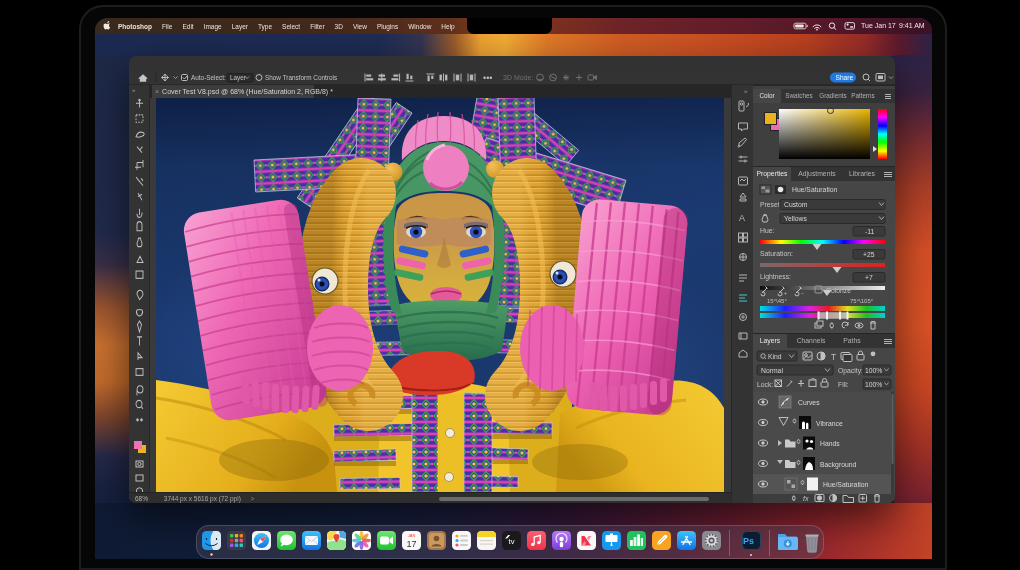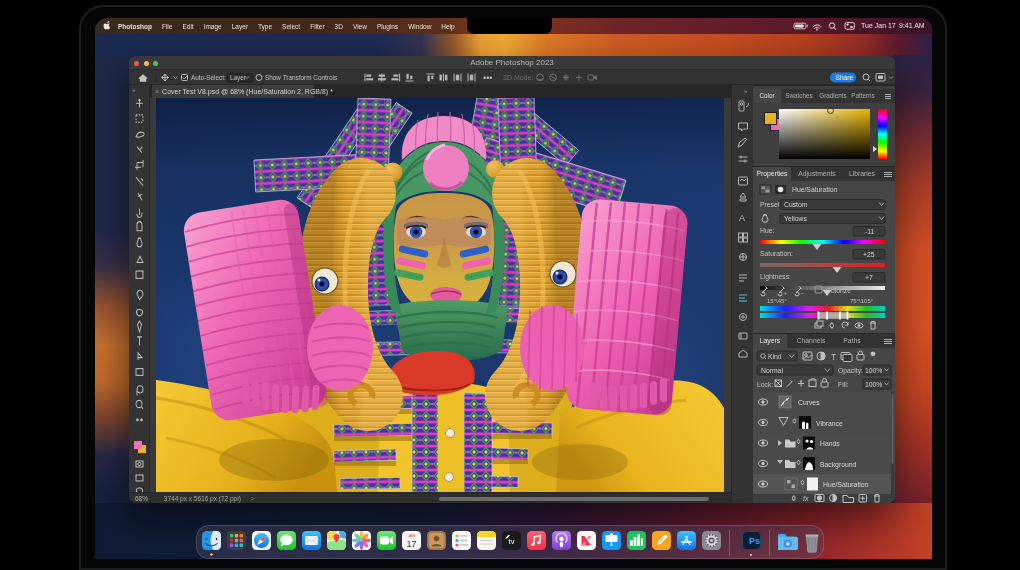--- a/index.html
+++ b/index.html
@@ -77,26 +77,20 @@
             <rect x="153" y="4.6" width="9.5" height="6.6" rx="1.6" fill="none" stroke="#f2e9e2" stroke-width="0.9"></rect>
             <circle cx="155.6" cy="6.6" r="1.1" fill="#f2e9e2"></circle>
             <rect x="158" y="8.2" width="3.4" height="1.6" rx="0.8" fill="#f2e9e2"></rect>
           </g>
       <text x="169" y="10.4" font-size="7" fill="#f2e9e2" font-family="Liberation Sans">Tue Jan 17</text>
       <text x="207" y="10.4" font-size="7" fill="#f2e9e2" font-family="Liberation Sans">9:41 AM</text>
     </svg>
   </div>
   <div id="notch"></div>
   <div id="win">
-    <div id="titlebar">
-      <div class="abs" style="left:5px;top:4.5px;width:5px;height:5px;border-radius:50%;background:#f25a52"></div>
-      <div class="abs" style="left:14.5px;top:4.5px;width:5px;height:5px;border-radius:50%;background:#f6be4f"></div>
-      <div class="abs" style="left:24px;top:4.5px;width:5px;height:5px;border-radius:50%;background:#58c449"></div>
-      <div class="abs" style="left:0;top:0;width:766px;text-align:center;font-size:8px;line-height:14px;color:#b9b9b9">Adobe Photoshop 2023</div>
-    </div>
     <div id="optbar">
       <svg class="abs" style="left:0;top:0" width="766" height="15" viewBox="0 0 766 15">
         <path d="M9.5 8.2 L14 4.2 L18.5 8.2 L18.5 8.8 H17.2 V11.8 H10.8 V8.8 H9.5 Z M13.1 11.8 V9.4 H14.9 V11.8 Z" fill="#c6c6c6"></path>
         <line x1="27" y1="3" x2="27" y2="12" stroke="#272727"></line>
         <g stroke="#bdbdbd" stroke-width="1">
               <path d="M36 4 V11 M32.5 7.5 H39.5 M36 4 l-1.5 1.8 M36 4 l1.5 1.8 M36 11 l-1.5-1.8 M36 11 l1.5-1.8 M32.5 7.5 l1.8-1.5 M32.5 7.5 l1.8 1.5 M39.5 7.5 l-1.8-1.5 M39.5 7.5 l-1.8 1.5"></path>
             </g>
         <path d="M44.5 6.5 l2 2 2-2" stroke="#9a9a9a" fill="none"></path>
         <line x1="53" y1="3" x2="53" y2="12" stroke="#272727"></line>
         <rect x="52.5" y="4.5" width="6" height="6" rx="1" fill="#2b2b2b" stroke="#bdbdbd"></rect>
@@ -1009,21 +1003,21 @@
     <g transform="translate(505,5)">
             <rect width="19" height="19" rx="4.5" fill="#8a8a92"></rect>
             <circle cx="9.5" cy="9.5" r="6.5" fill="#d8d8dc"></circle>
             <circle cx="9.5" cy="9.5" r="5.8" fill="none" stroke="#55555c" stroke-width="1.6" stroke-dasharray="1.6 1.4"></circle>
             <circle cx="9.5" cy="9.5" r="3" fill="#55555c"></circle>
             <circle cx="9.5" cy="9.5" r="1.6" fill="#c8c8cc"></circle>
           </g>
    </svg>
    
    <div class="abs" style="left:532px;top:4px;width:1px;height:26px;background:rgba(255,255,255,0.22)"></div>
-   <div class="abs" style="left:545px;top:5px;width:19px;height:19px;border-radius:4.5px;background:#0b1d33;border:1px solid #26455f;color:#31a8ff;font-size:9px;font-weight:bold;text-align:right;line-height:18px">Ps</div>
+   <div class="abs" style="left:545px;top:5px;width:19px;height:19px;border-radius:4.5px;background:#0b1d33;border:1px solid #26455f;color:#31a8ff;font-size:9px;font-weight:bold;text-align:left;line-height:18px">Ps</div>
    <div class="abs" style="left:553px;top:28px;width:2px;height:2px;border-radius:50%;background:#d8d8d8"></div>
    <div class="abs" style="left:572px;top:4px;width:1px;height:26px;background:rgba(255,255,255,0.22)"></div>
    <svg class="abs" style="left:581px;top:5px" width="46" height="26" viewBox="0 0 46 26">
      <path d="M1 3 h6 l2 2.5 h9 a1.5 1.5 0 0 1 1.5 1.5 v10.5 a1.5 1.5 0 0 1-1.5 1.5 h-17 a1.5 1.5 0 0 1-1.5-1.5 v-13 a1.5 1.5 0 0 1 1.5-1.5 z" fill="#4aa3e8"></path>
      <rect x="-0.5" y="6" width="20.5" height="13" rx="1.8" fill="#64b8f5"></rect>
      <circle cx="9.8" cy="12.5" r="4" fill="#3d8fd4"></circle>
           <path d="M9.8 10 v4 m-1.7-1.7 l1.7 1.9 1.7-1.9" stroke="#e8f4fd" stroke-width="1.1" fill="none"></path>
      <path d="M28 5 h12 l-1.2 15 a2 2 0 0 1-2 1.8 h-5.6 a2 2 0 0 1-2-1.8 z" fill="#9aa0a8" opacity="0.85"></path>
      <path d="M27.5 3.5 h13 v2 h-13 z" fill="#b8bec4" opacity="0.9"></path>
      <path d="M30.5 7 l0.8 12 M34 7 v12 M37.5 7 l-0.8 12" stroke="#7a8088" stroke-width="0.8"></path>

